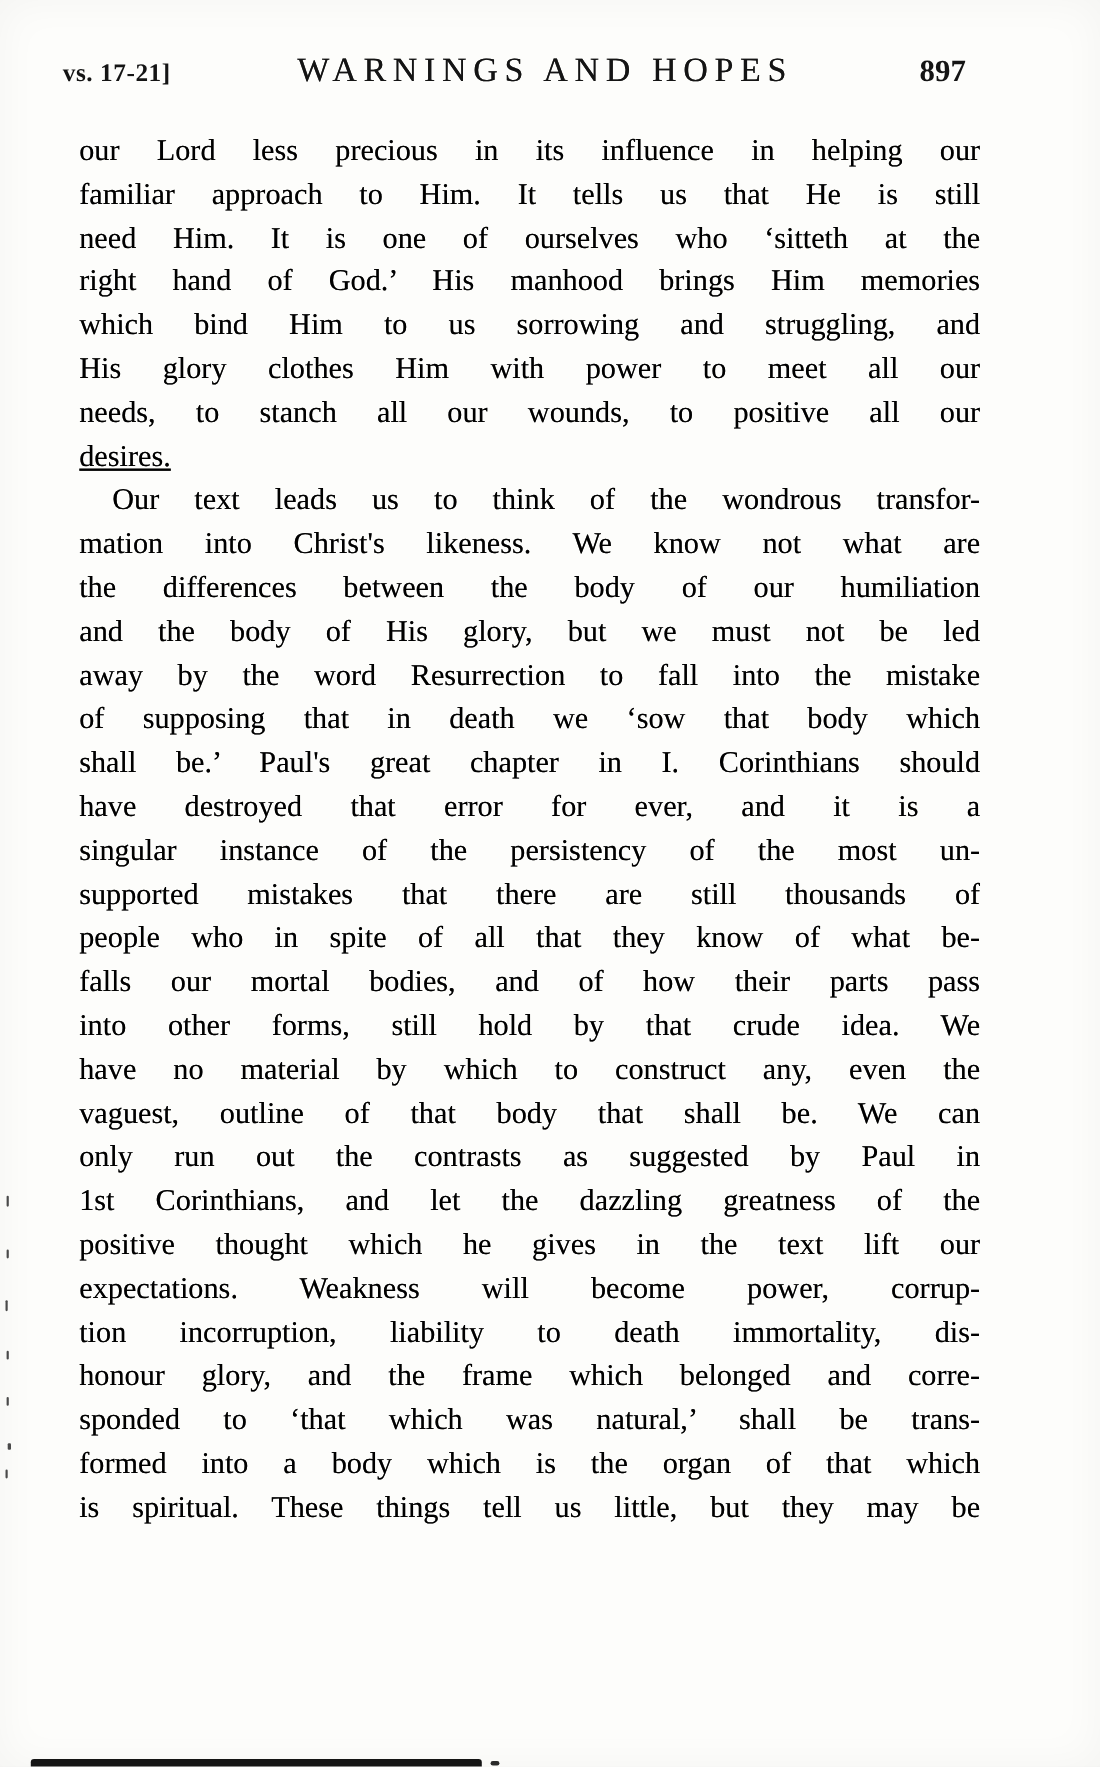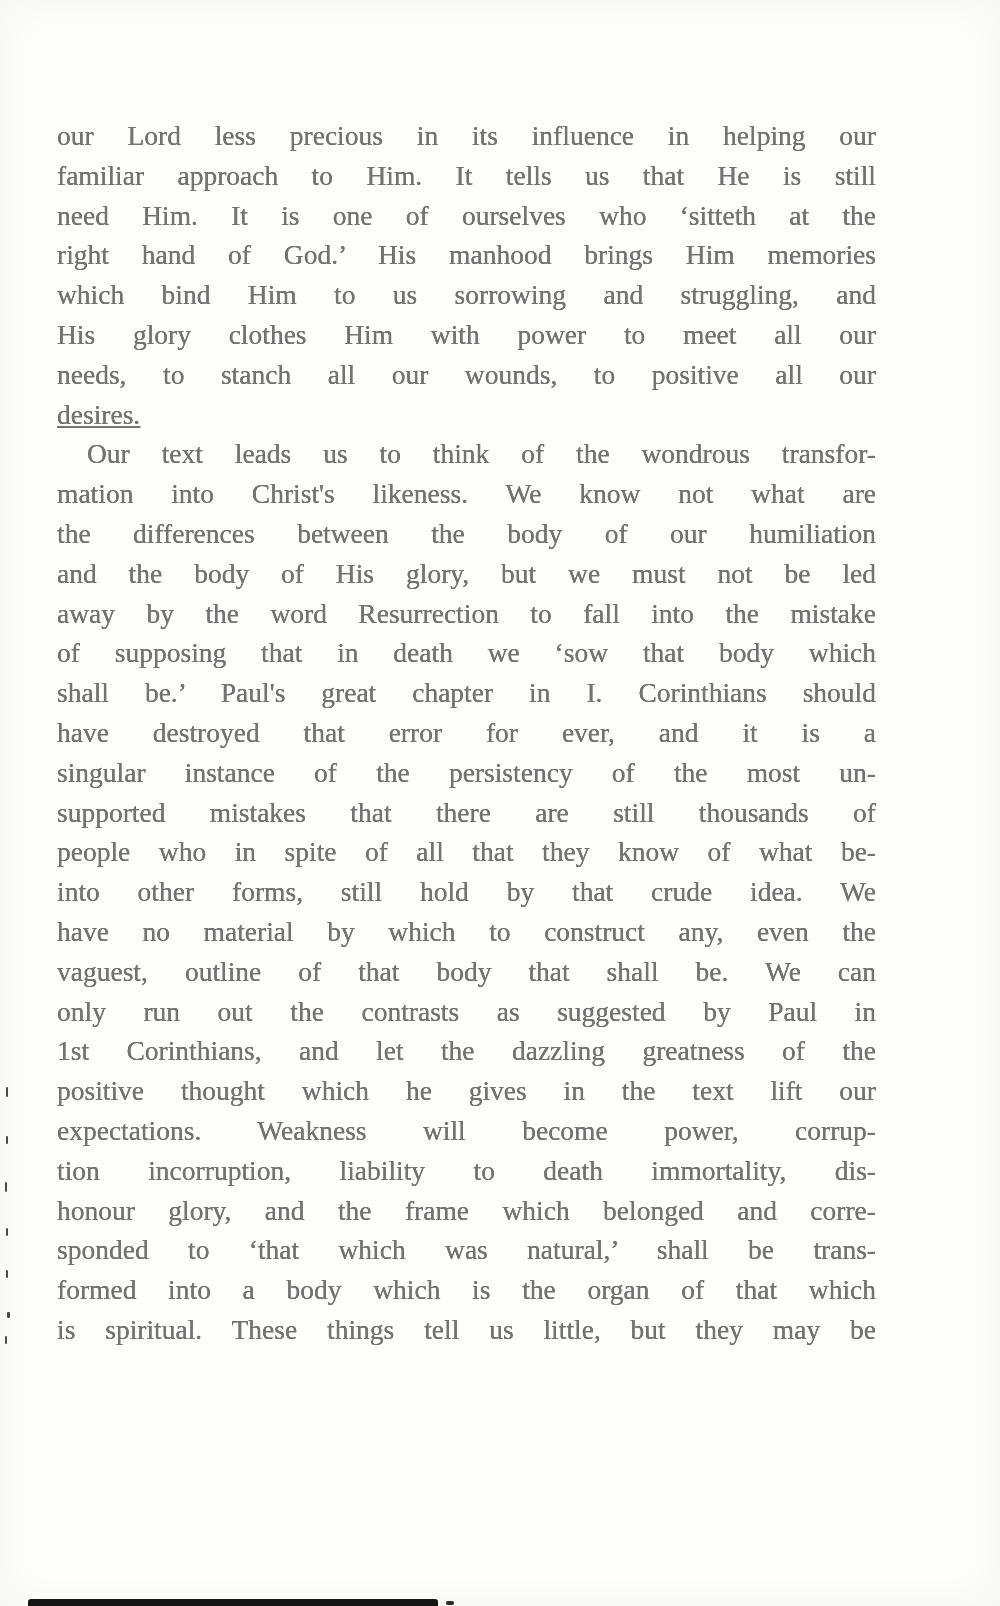--- a/index.html
+++ b/index.html
@@ -45,25 +45,25 @@
     text-shadow: 0 0 0.6px rgba(0,0,0,0.75);
   }
   .page-number {
     font-weight: 700;
     font-size: 28px;
     white-space: nowrap;
   }
   .body-text {
     position: absolute;
     top: 116px;
-    left: 57px;
+    left: 72px;
     width: 819px;
     font-size: 27.5px;
     line-height: 39.8px;
-    color: #737373;
+    color: #000000;
     text-shadow: 0 0 0.5px rgba(0,0,0,0.65);
   }
   .line {
     text-align: justify;
     text-align-last: justify;
     height: 39.8px;
     overflow: hidden;
   }
   .line.para-end {
     text-align-last: left;
@@ -94,20 +94,25 @@
     height: 4px;
     background: #2a2a2a;
     border-radius: 2px;
   }
 </style>
 </head>
 <body>
 
 <div class="page">
 
+  <div class="running-header">
+    <span class="verse-ref">vs. 17-21]</span>
+    <span class="header-title">WARNINGS AND HOPES</span>
+    <span class="page-number">897</span>
+  </div>
 
   <div class="body-text">
       <div class="line">our Lord less precious in its influence in helping our</div>
       <div class="line">familiar approach to Him.  It tells us that He is still</div>
       <div class="line">need Him.  It is one of ourselves who ‘sitteth at the</div>
       <div class="line">right hand of God.’  His manhood brings Him memories</div>
       <div class="line">which bind Him to us sorrowing and struggling, and</div>
       <div class="line">His glory clothes Him with power to meet all our</div>
       <div class="line">needs, to stanch all our wounds, to positive all our</div>
       <div class="line para-end">desires.</div>
@@ -115,20 +120,21 @@
       <div class="line">mation into Christ's likeness.  We know not what are</div>
       <div class="line">the differences between the body of our humiliation</div>
       <div class="line">and the body of His glory, but we must not be led</div>
       <div class="line">away by the word Resurrection to fall into the mistake</div>
       <div class="line">of supposing that in death we ‘sow that body which</div>
       <div class="line">shall be.’  Paul's great chapter in I. Corinthians should</div>
       <div class="line">have destroyed that error for ever, and it is a</div>
       <div class="line">singular instance of the persistency of the most un-</div>
       <div class="line">supported mistakes that there are still thousands of</div>
       <div class="line">people who in spite of all that they know of what be-</div>
+      <div class="line">falls our mortal bodies, and of how their parts pass</div>
       <div class="line">into other forms, still hold by that crude idea.  We</div>
       <div class="line">have no material by which to construct any, even the</div>
       <div class="line">vaguest, outline of that body that shall be.  We can</div>
       <div class="line">only run out the contrasts as suggested by Paul in</div>
       <div class="line">1st Corinthians, and let the dazzling greatness of the</div>
       <div class="line">positive thought which he gives in the text lift our</div>
       <div class="line">expectations.  Weakness will become power, corrup-</div>
       <div class="line">tion incorruption, liability to death immortality, dis-</div>
       <div class="line">honour glory, and the frame which belonged and corre-</div>
       <div class="line">sponded to ‘that which was natural,’ shall be trans-</div>

